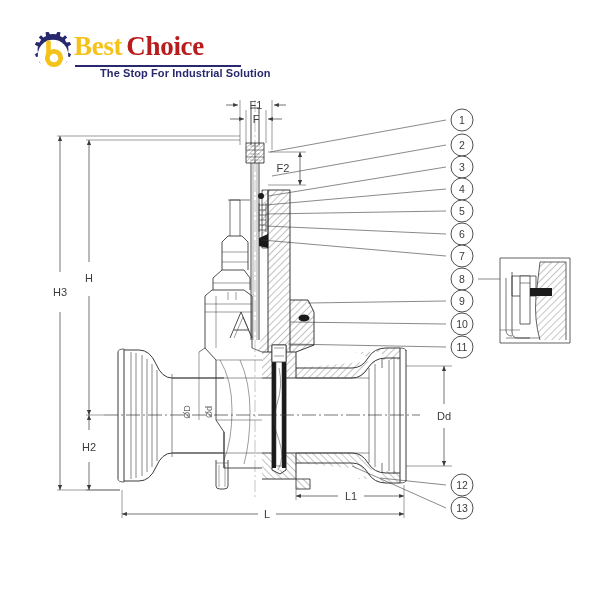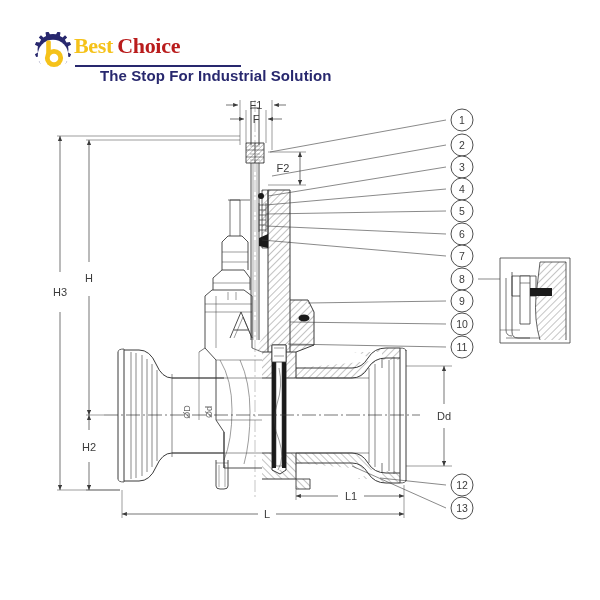--- a/index.html
+++ b/index.html
@@ -40,41 +40,41 @@
   #logo-text-wrap {
     position: absolute;
     left: 44px;
     top: 2px;
     width: 170px;
     height: 52px;
   }
   .logo-word {
     font-family: "Liberation Serif", serif;
     font-weight: bold;
-    font-size: 22px;
+    font-size: 27px;
     letter-spacing: -0.3px;
     line-height: 32px;
   }
   #logo-best { color: #F5C21A; }
   #logo-choice { color: #b91c1c; margin-left: 4px; }
   #logo-rule {
     position: absolute;
     left: 1px;
     top: 35px;
     width: 166px;
     height: 2px;
     background: #28286E;
   }
   #logo-tagline {
     position: absolute;
     left: 26px;
     top: 37px;
     font-family: "Liberation Sans", sans-serif;
     font-weight: bold;
-    font-size: 15px;
+    font-size: 11px;
     color: #28286E;
     letter-spacing: 0.1px;
     white-space: nowrap;
   }
 
   
   #drawing {
     position: absolute;
     left: 0;
     top: 0;

